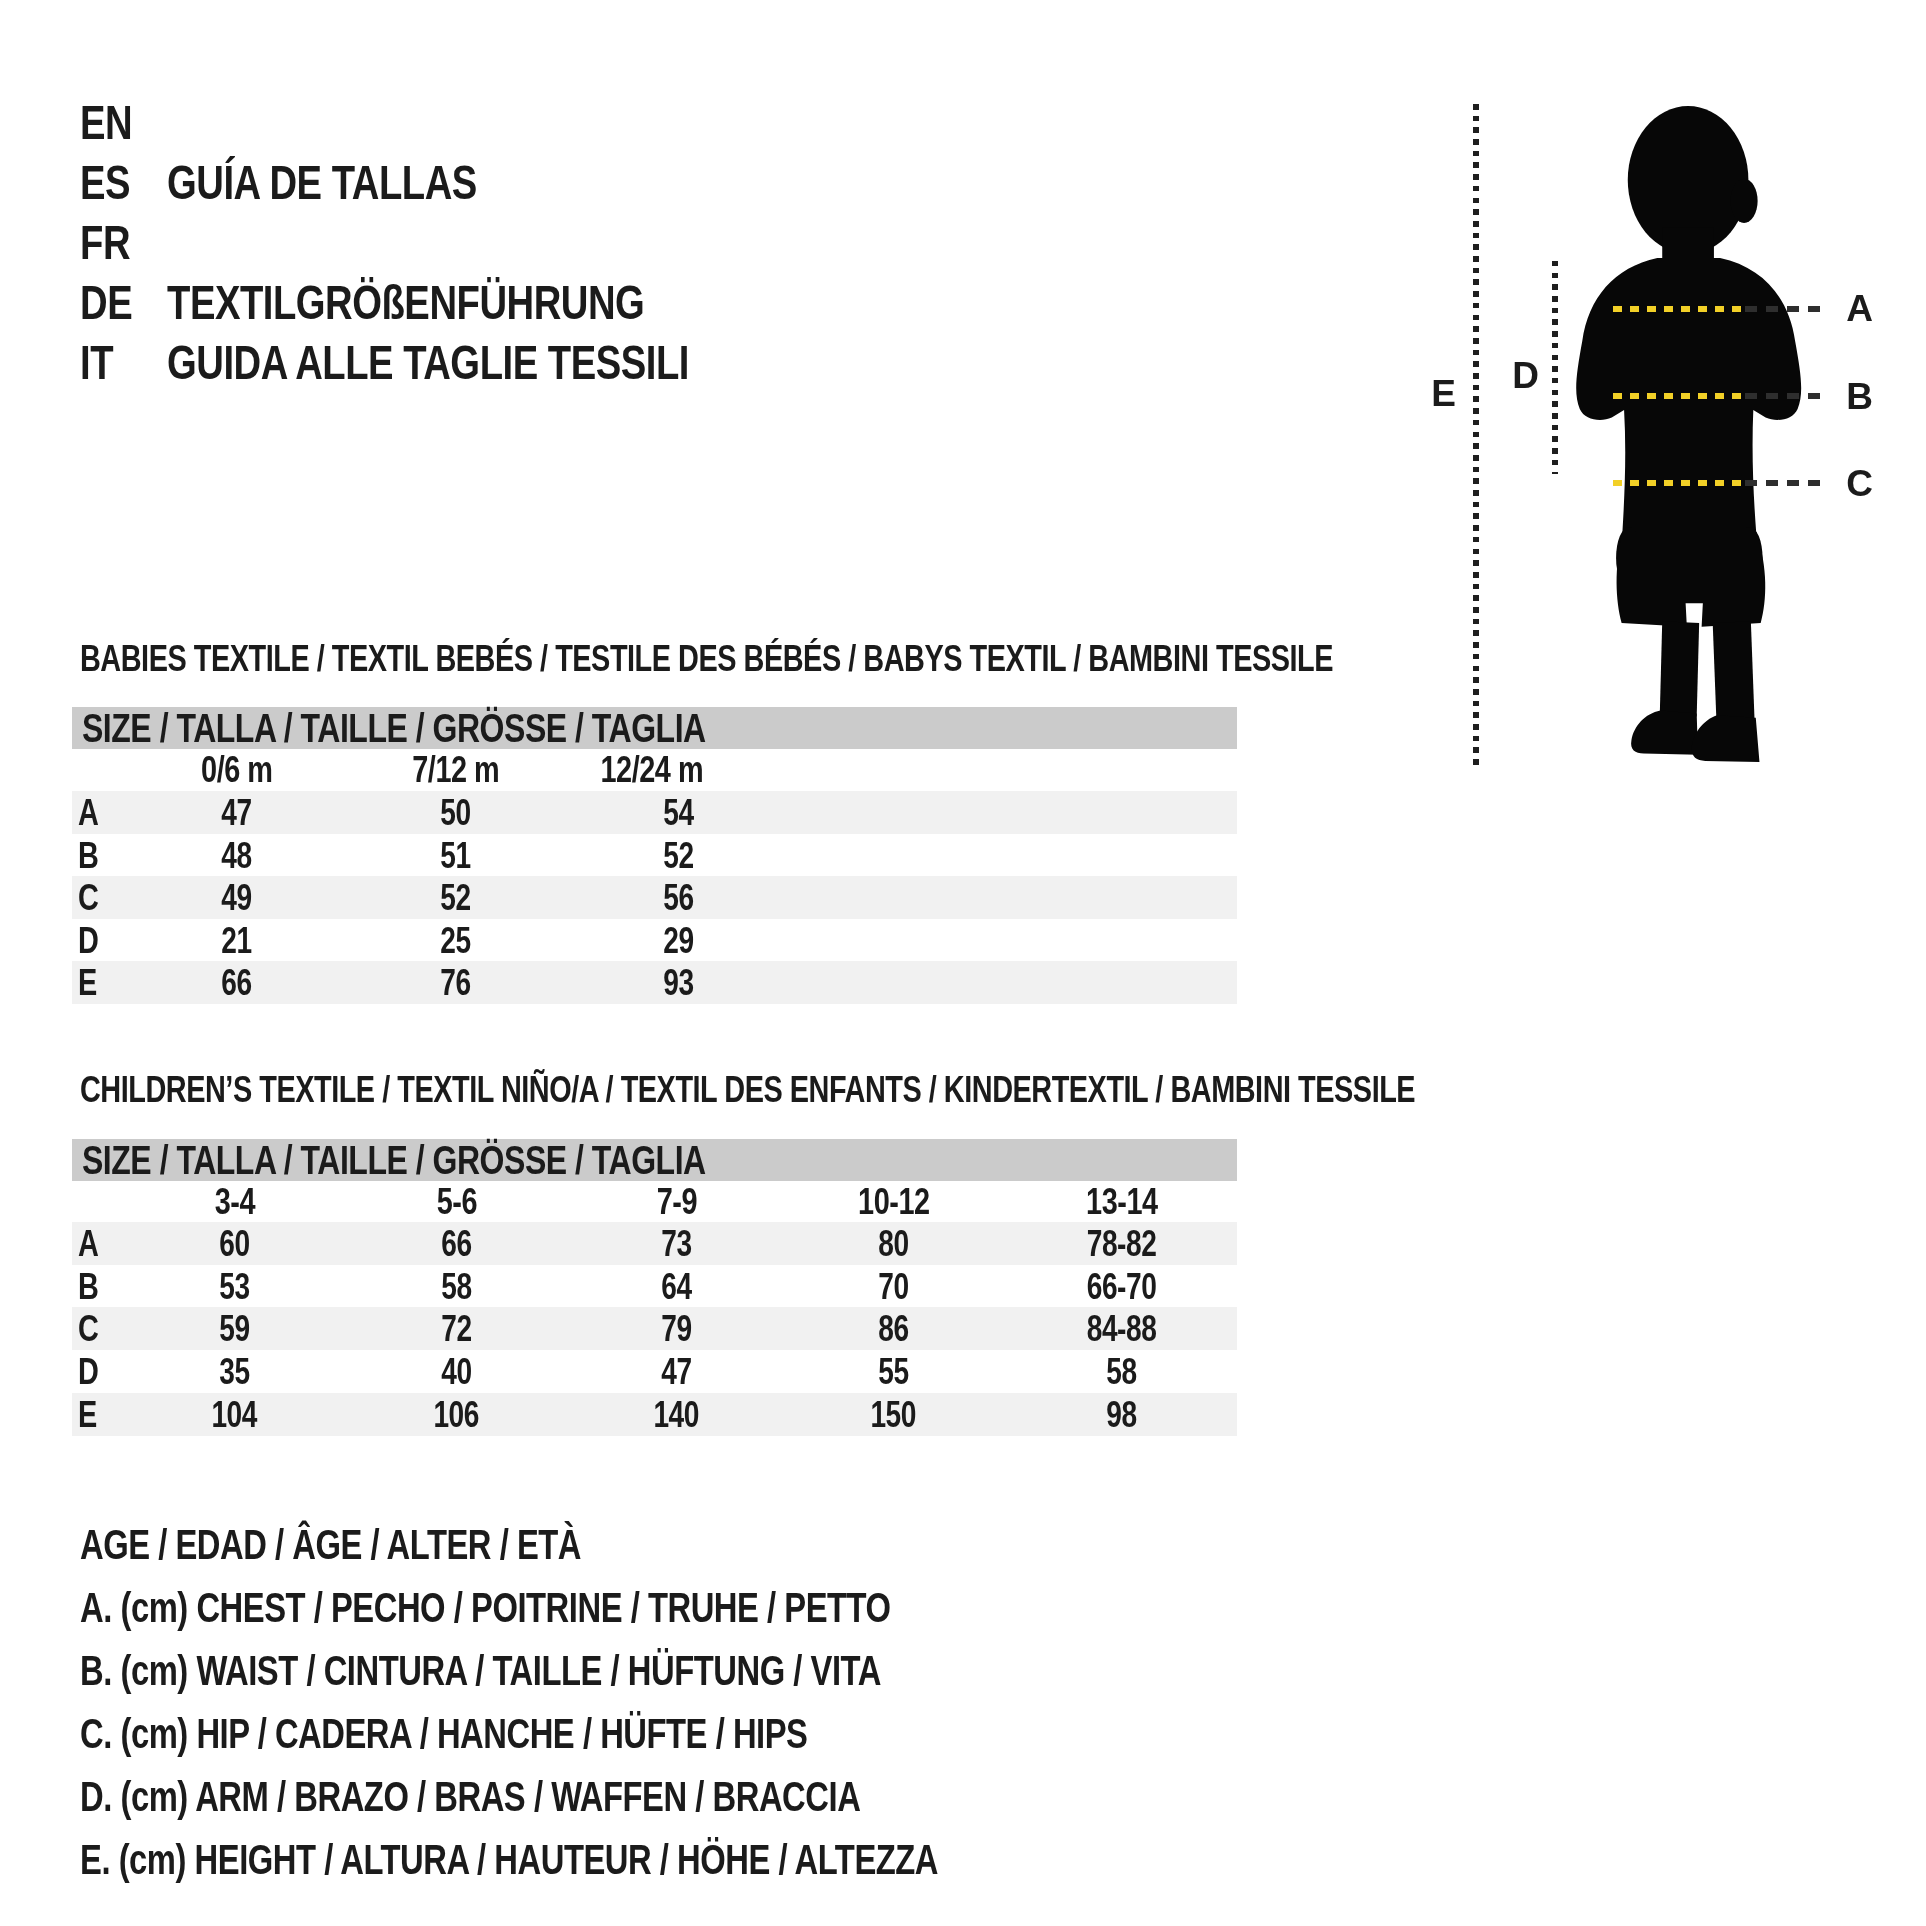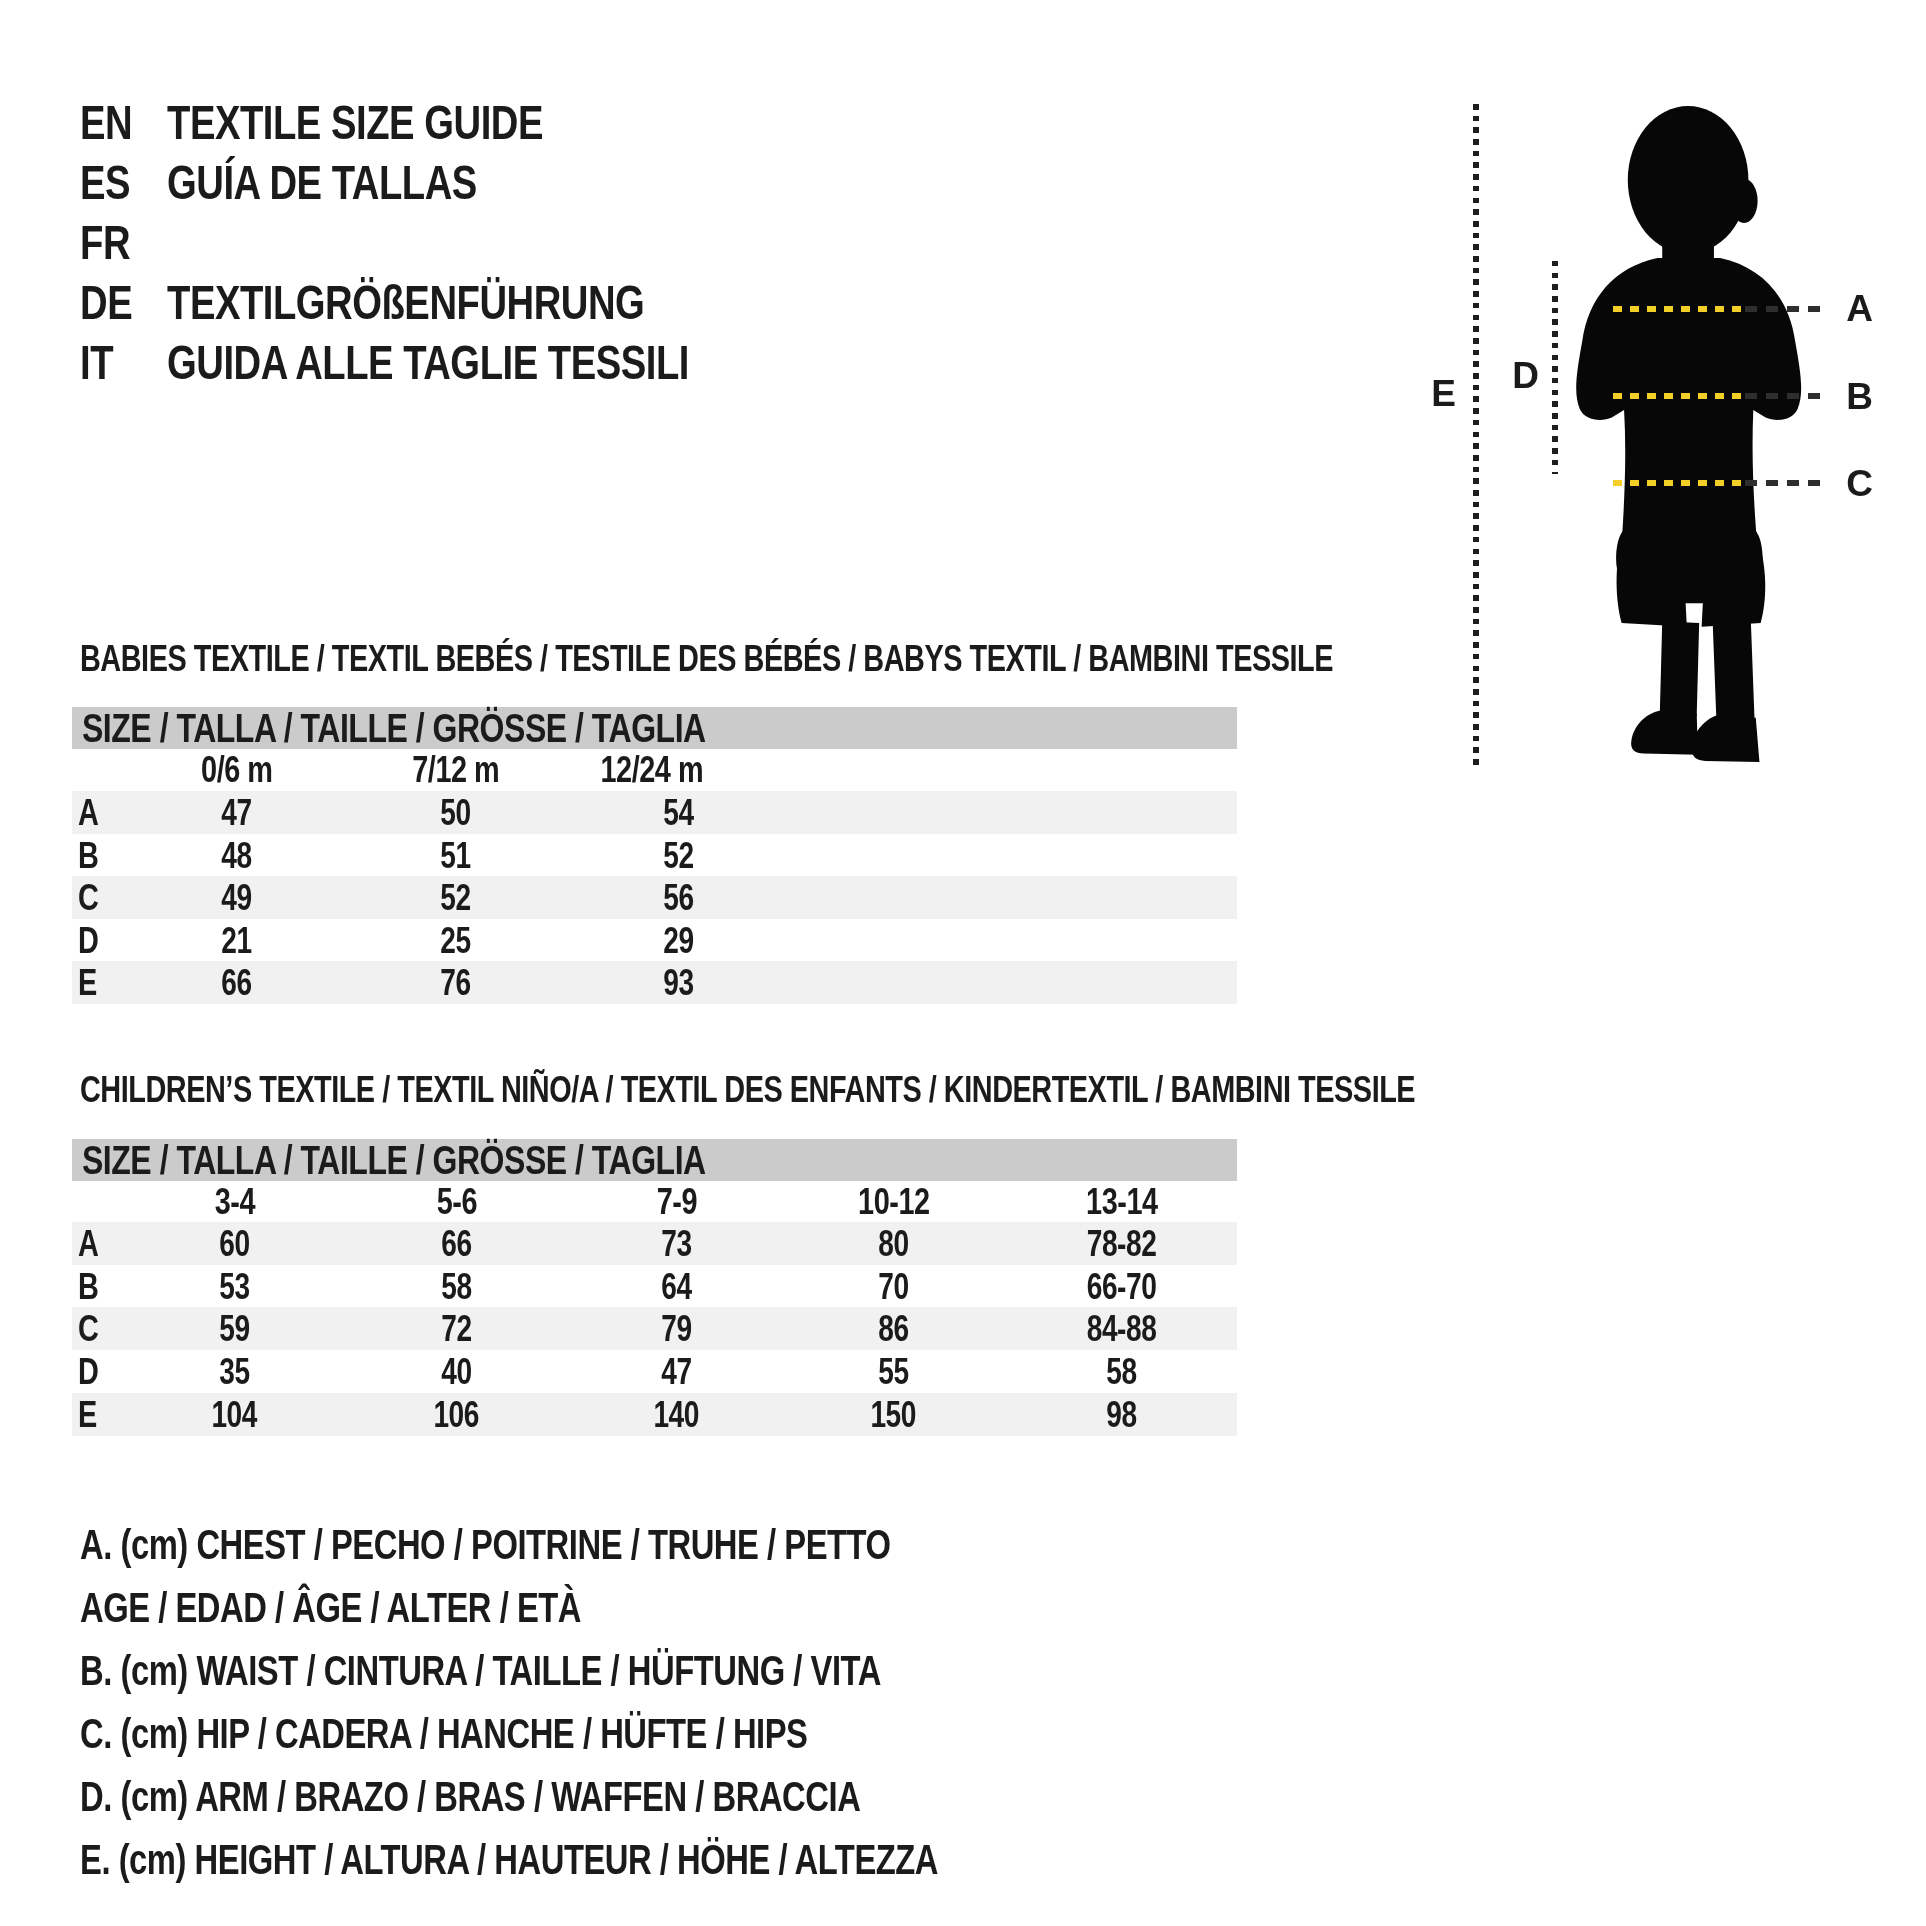--- a/index.html
+++ b/index.html
@@ -40,21 +40,20 @@
   .legend-line{line-height:63px;font-size:42px;}
 
   svg{display:block;}
 </style>
 </head>
 <body>
 
 <div class="abs" style="left:80px;top:94px;">
   <div class="lang-row">
     <span class="lang-code"><span class="cond">EN</span></span>
-    <span class="lang-title"><span class="cond">TEXTILE SIZE GUIDE</span></span>
   </div>
   <div class="lang-row">
     <span class="lang-code"><span class="cond">ES</span></span>
     <span class="lang-title"><span class="cond">GUÍA DE TALLAS</span></span>
   </div>
   <div class="lang-row">
     <span class="lang-code"><span class="cond">FR</span></span>
   </div>
   <div class="lang-row">
     <span class="lang-code"><span class="cond">DE</span></span>
@@ -199,20 +198,20 @@
 <div class="abs trow stripe" style="top:1393px;">
   <span class="rlabel"><span class="cond">E</span></span>
   <span class="cell" style="left:101px;"><span class="cond cc">104</span></span>
   <span class="cell" style="left:323px;"><span class="cond cc">106</span></span>
   <span class="cell" style="left:543px;"><span class="cond cc">140</span></span>
   <span class="cell" style="left:760px;"><span class="cond cc">150</span></span>
   <span class="cell" style="left:988px;"><span class="cond cc">98</span></span>
 </div>
 
 <div class="abs" style="left:80px;top:1513px;">
+  <div class="legend-line"><span class="cond">AGE / EDAD / ÂGE / ALTER / ETÀ</span></div>
   <div class="legend-line"><span class="cond">A. (cm) CHEST / PECHO / POITRINE / TRUHE / PETTO</span></div>
-  <div class="legend-line"><span class="cond">AGE / EDAD / ÂGE / ALTER / ETÀ</span></div>
   <div class="legend-line"><span class="cond">B. (cm) WAIST / CINTURA / TAILLE / HÜFTUNG / VITA</span></div>
   <div class="legend-line"><span class="cond">C. (cm) HIP / CADERA / HANCHE / HÜFTE / HIPS</span></div>
   <div class="legend-line"><span class="cond">D. (cm) ARM / BRAZO / BRAS / WAFFEN / BRACCIA</span></div>
   <div class="legend-line"><span class="cond">E. (cm) HEIGHT / ALTURA / HAUTEUR / HÖHE / ALTEZZA</span></div>
 </div>
 
 
 </body></html>

